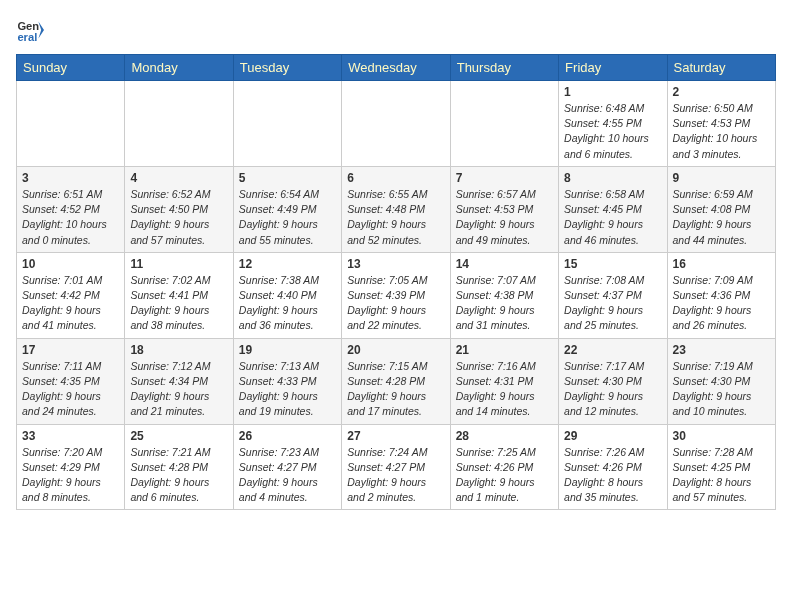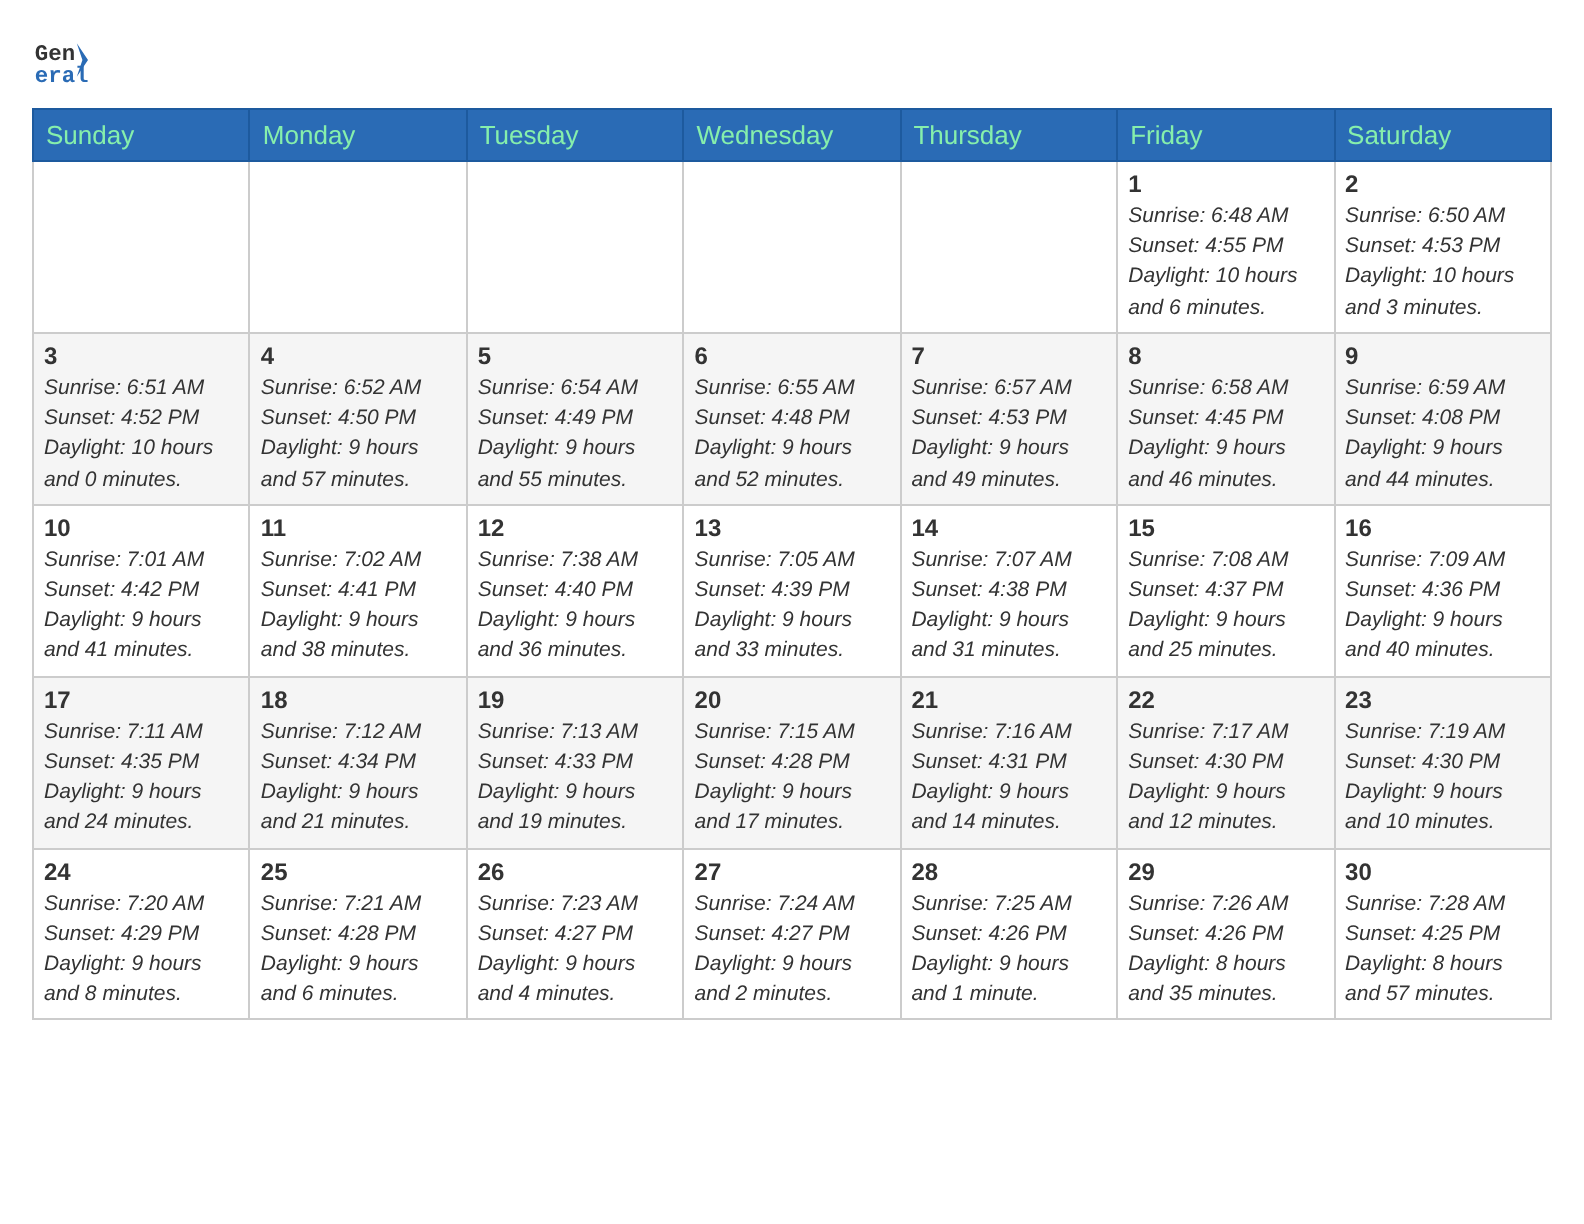--- a/index.html
+++ b/index.html
@@ -8,21 +8,20 @@
       background: #fff;
       width: 792px;
       min-height: 612px;
       padding: 16px;
     }
     .header {
       display: flex;
       justify-content: space-between;
       align-items: center;
       margin-bottom: 10px;
-      font-family: Liberation Mono, monospace;
     }
     .logo {
       display: flex;
       align-items: center;
       gap: 4px;
     }
     .logo-icon {
       width: 28px;
       height: 28px;
     }
@@ -40,21 +39,21 @@
       color: #555;
       margin-top: 4px;
     }
     .calendar {
       width: 100%;
       border-collapse: collapse;
       border: 1px solid #ccc;
     }
     .calendar th {
       background-color: #2a6bb5;
-      color: #86efac;
+      color: #fef9c3;
       font-size: 13px;
       padding: 5px 6px;
       text-align: left;
       border: 1px solid #1d5a9e;
       font-weight: normal;
     }
     .calendar td {
       vertical-align: top;
       border: 1px solid #ccc;
       padding: 4px 5px;
@@ -170,33 +169,33 @@
         <td>
           <span class="day-num">11</span>
           <div class="cell-content"><span>Sunrise: 7:02 AM</span><br><span>Sunset: 4:41 PM</span><br><span>Daylight: 9 hours</span><br><span>and 38 minutes.</span></div>
         </td>
         <td>
           <span class="day-num">12</span>
           <div class="cell-content"><span>Sunrise: 7:38 AM</span><br><span>Sunset: 4:40 PM</span><br><span>Daylight: 9 hours</span><br><span>and 36 minutes.</span></div>
         </td>
         <td>
           <span class="day-num">13</span>
-          <div class="cell-content"><span>Sunrise: 7:05 AM</span><br><span>Sunset: 4:39 PM</span><br><span>Daylight: 9 hours</span><br><span>and 33 minutes.</span></div>
+          <div class="cell-content"><span>Sunrise: 7:05 AM</span><br><span>Sunset: 4:39 PM</span><br><span>Daylight: 9 hours</span><br><span>and 22 minutes.</span></div>
         </td>
         <td>
           <span class="day-num">14</span>
           <div class="cell-content"><span>Sunrise: 7:07 AM</span><br><span>Sunset: 4:38 PM</span><br><span>Daylight: 9 hours</span><br><span>and 31 minutes.</span></div>
         </td>
         <td>
           <span class="day-num">15</span>
           <div class="cell-content"><span>Sunrise: 7:08 AM</span><br><span>Sunset: 4:37 PM</span><br><span>Daylight: 9 hours</span><br><span>and 25 minutes.</span></div>
         </td>
         <td>
           <span class="day-num">16</span>
-          <div class="cell-content"><span>Sunrise: 7:09 AM</span><br><span>Sunset: 4:36 PM</span><br><span>Daylight: 9 hours</span><br><span>and 40 minutes.</span></div>
+          <div class="cell-content"><span>Sunrise: 7:09 AM</span><br><span>Sunset: 4:36 PM</span><br><span>Daylight: 9 hours</span><br><span>and 26 minutes.</span></div>
         </td>
       </tr>
       <tr>
         <td>
           <span class="day-num">17</span>
           <div class="cell-content"><span>Sunrise: 7:11 AM</span><br><span>Sunset: 4:35 PM</span><br><span>Daylight: 9 hours</span><br><span>and 24 minutes.</span></div>
         </td>
         <td>
           <span class="day-num">18</span>
           <div class="cell-content"><span>Sunrise: 7:12 AM</span><br><span>Sunset: 4:34 PM</span><br><span>Daylight: 9 hours</span><br><span>and 21 minutes.</span></div>
@@ -217,21 +216,21 @@
           <span class="day-num">22</span>
           <div class="cell-content"><span>Sunrise: 7:17 AM</span><br><span>Sunset: 4:30 PM</span><br><span>Daylight: 9 hours</span><br><span>and 12 minutes.</span></div>
         </td>
         <td>
           <span class="day-num">23</span>
           <div class="cell-content"><span>Sunrise: 7:19 AM</span><br><span>Sunset: 4:30 PM</span><br><span>Daylight: 9 hours</span><br><span>and 10 minutes.</span></div>
         </td>
       </tr>
       <tr>
         <td>
-          <span class="day-num">24</span>
+          <span class="day-num">33</span>
           <div class="cell-content"><span>Sunrise: 7:20 AM</span><br><span>Sunset: 4:29 PM</span><br><span>Daylight: 9 hours</span><br><span>and 8 minutes.</span></div>
         </td>
         <td>
           <span class="day-num">25</span>
           <div class="cell-content"><span>Sunrise: 7:21 AM</span><br><span>Sunset: 4:28 PM</span><br><span>Daylight: 9 hours</span><br><span>and 6 minutes.</span></div>
         </td>
         <td>
           <span class="day-num">26</span>
           <div class="cell-content"><span>Sunrise: 7:23 AM</span><br><span>Sunset: 4:27 PM</span><br><span>Daylight: 9 hours</span><br><span>and 4 minutes.</span></div>
         </td>

